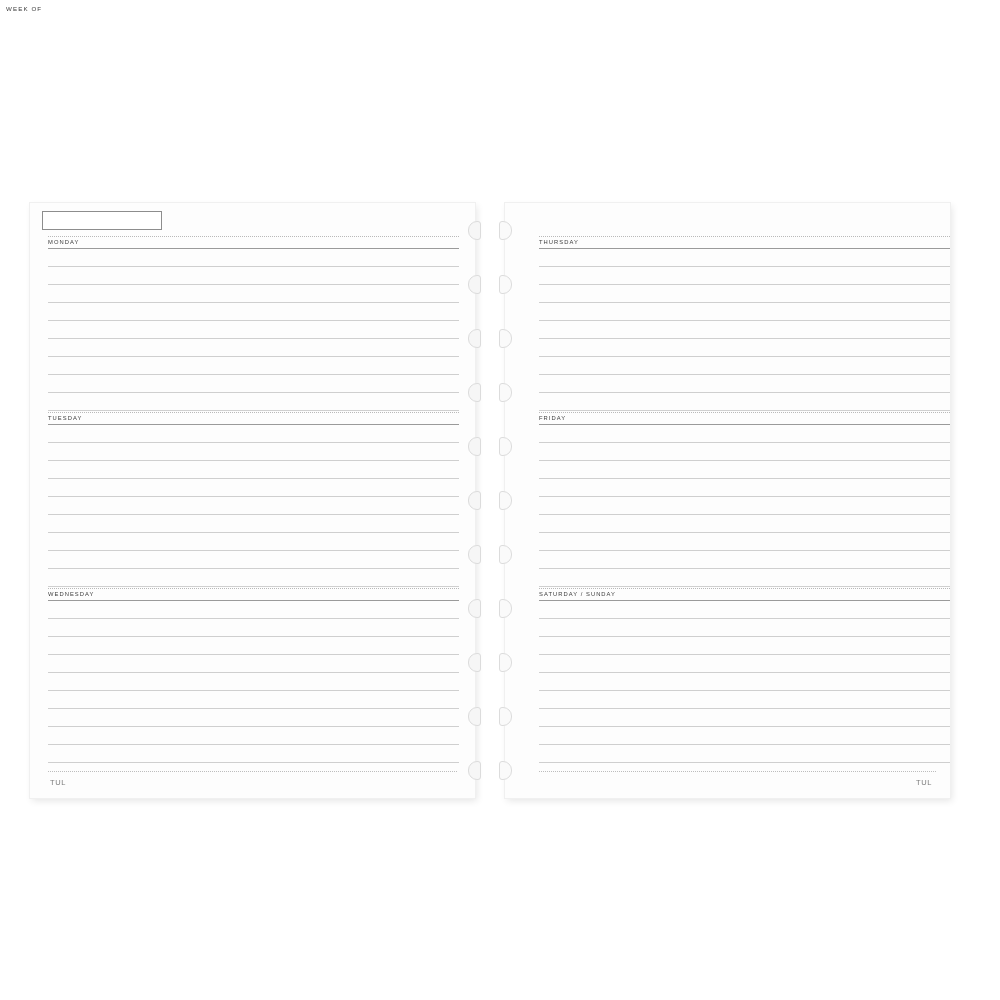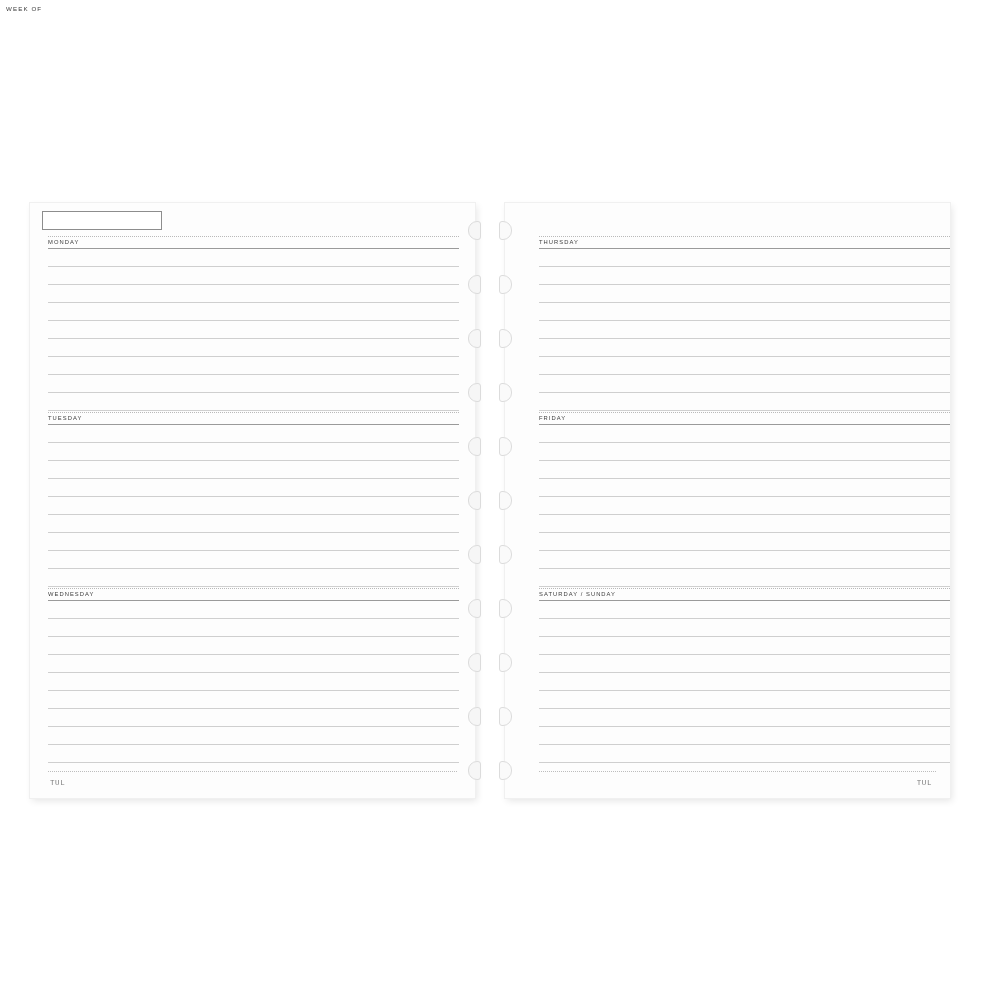--- a/index.html
+++ b/index.html
@@ -107,21 +107,21 @@
     border-top: 1px dotted #bdbdbd;
   }
   .sheet.right .footer-rule { left: 34px; right: 14px; }
 
   .brand {
     position: absolute;
     bottom: 11px;
     font-size: 7.5px;
     letter-spacing: 0.6px;
     color: #7b7b7b;
-    font-family: Liberation Mono, monospace;
+    font-family: Liberation Sans, sans-serif;
     text-align: right;
   }
   .sheet.left  .brand { left: 20px; }
   .sheet.right .brand { right: 18px; }
 
   
   .punch {
     position: absolute;
     width: 13px;
     height: 19px;

